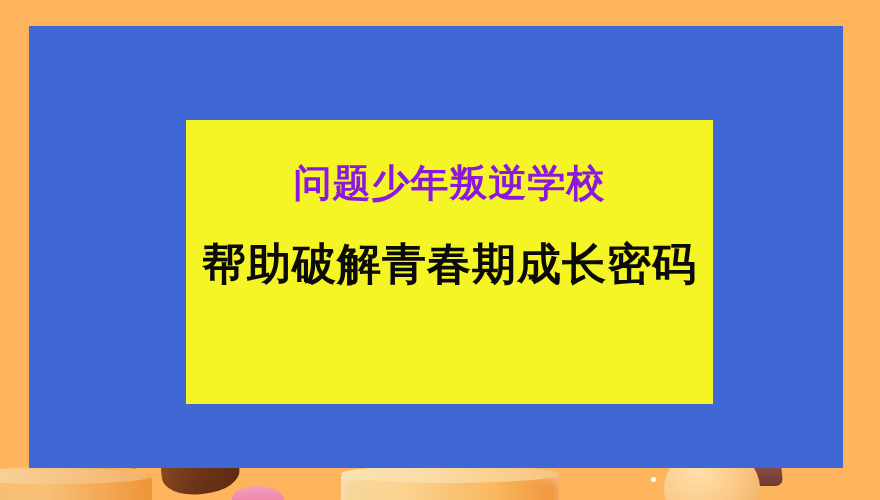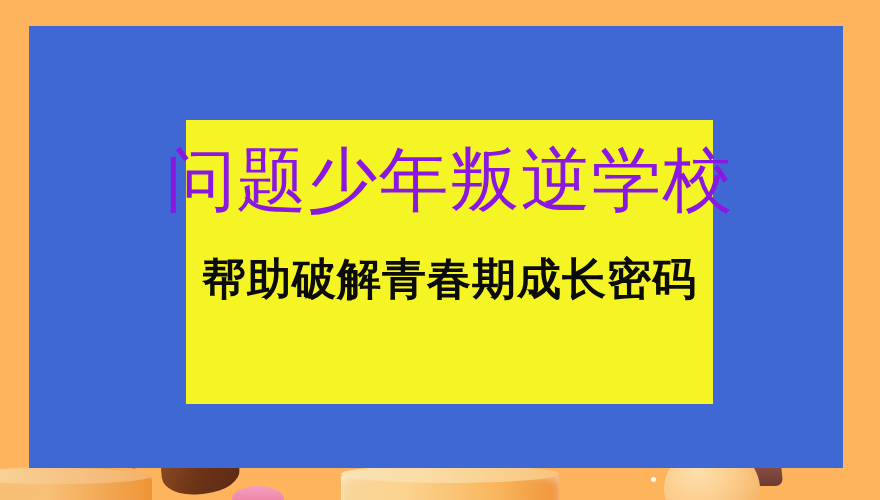--- a/index.html
+++ b/index.html
@@ -168,32 +168,32 @@
     top: 94px;
     width: 527px;
     height: 284px;
     background: #f5f425;
     display: flex;
     flex-direction: column;
     align-items: center;
     justify-content: flex-start;
   }
   .title {
-    margin-top: 24px;
+    margin-top: 44px;
     font-family: "Liberation Sans", "DejaVu Sans", sans-serif;
-    font-weight: 400;
-    font-size: 70px;
+    font-weight: 700;
+    font-size: 38px;
     line-height: 1.05;
     letter-spacing: 1px;
     color: #8a18e0;
     white-space: nowrap;
   }
   .subtitle {
     margin-top: 38px;
-    font-family: Liberation Sans, sans-serif;
+    font-family: Liberation Serif, serif;
     font-weight: 700;
     font-size: 44px;
     line-height: 1.05;
     letter-spacing: 1px;
     color: #0b0b0b;
     white-space: nowrap;
   }
 </style>
 </head>
 <body>

